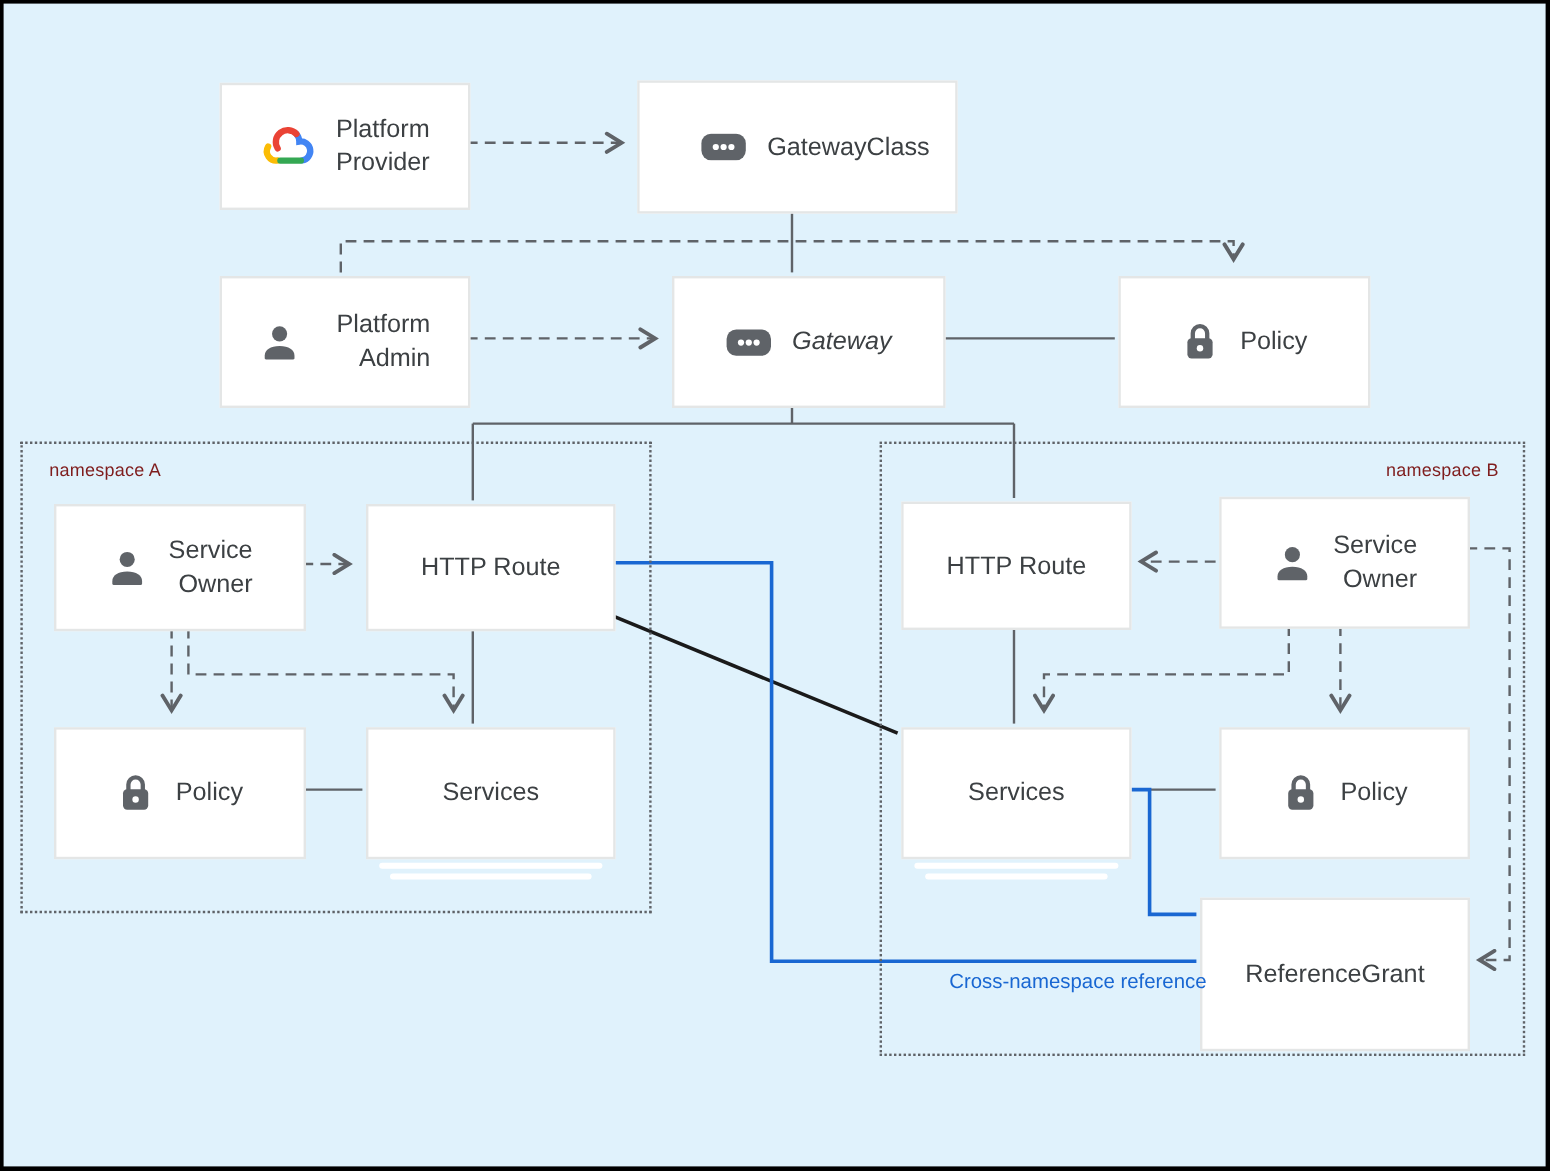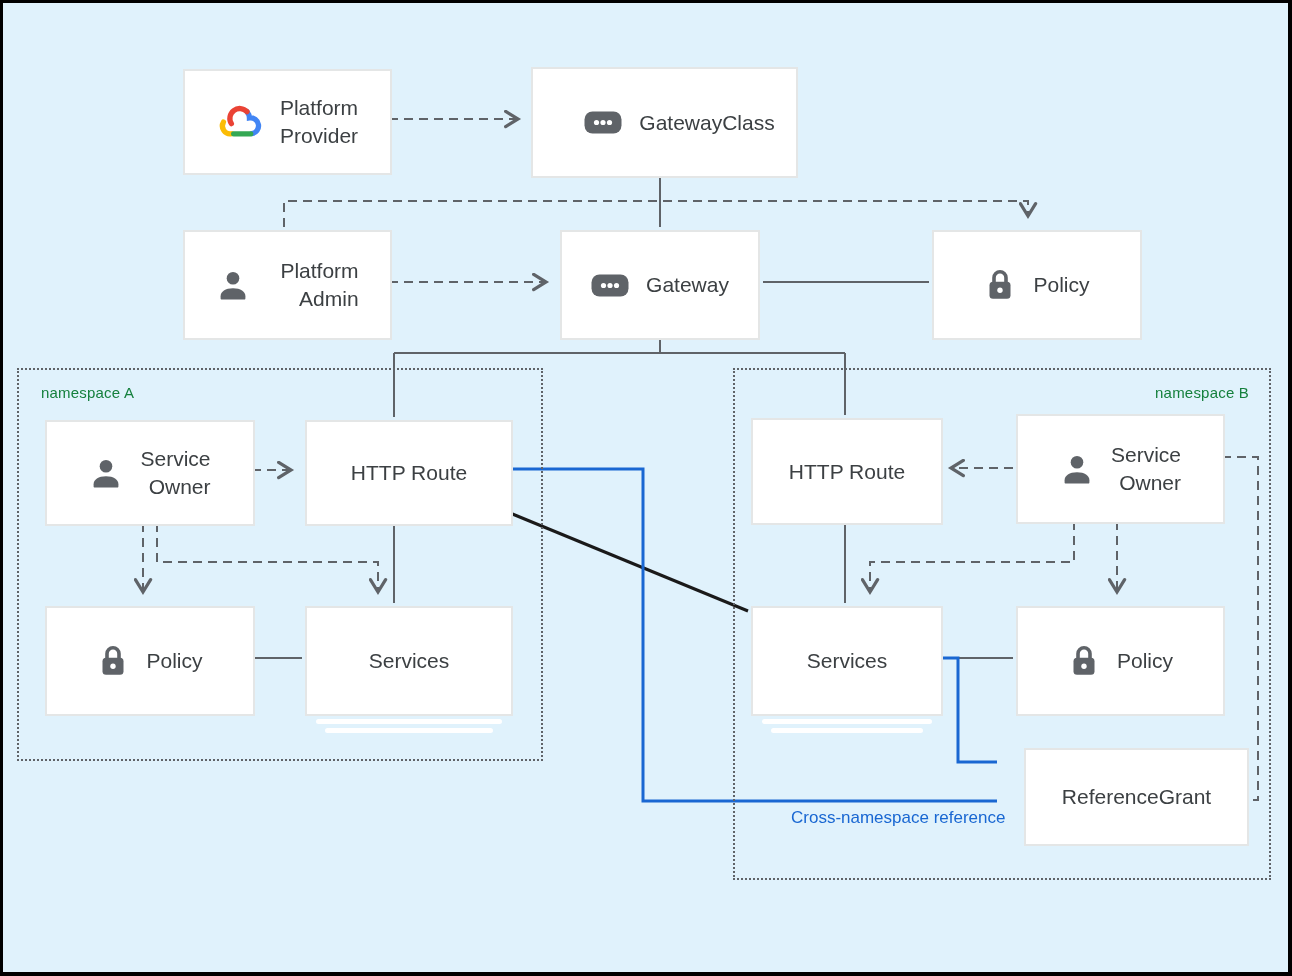--- a/index.html
+++ b/index.html
@@ -1,21 +1,21 @@
 <!DOCTYPE html>
 <html><head>
 <meta charset="utf-8">
 <style>
   html,body{margin:0;padding:0;background:#262626;}
   .frame{position:relative;width:1292px;height:976px;background:#000;overflow:hidden;
          font-family:"Liberation Sans","DejaVu Sans",sans-serif;}
   .canvas{position:absolute;left:3px;top:3px;width:1285px;height:969px;background:#e0f2fc;}
   svg.connectors{position:absolute;left:0;top:0;pointer-events:none;}
   .ns{position:absolute;border:2px dotted #5f6368;box-sizing:border-box;}
-  .ns-label{position:absolute;font-size:15px;color:#15803d;letter-spacing:.2px;}
+  .ns-label{position:absolute;font-size:15px;color:#7f1d1d;letter-spacing:.2px;}
   .ns-label.tl{left:22px;top:14px;}
   .ns-label.tr{right:20px;top:14px;margin-left:36px;}
   .node{position:absolute;background:#fff;border:2px solid #e4e6e6;box-sizing:border-box;
         display:flex;align-items:center;justify-content:center;gap:17px;}
   .node-label{font-size:21px;color:#3c4043;line-height:1.33;}
   .node-label.wrap{width:min-content;text-align:right;}
   .icon{display:flex;align-items:center;justify-content:center;flex:0 0 auto;}
   .stack-stripe{position:absolute;height:5px;background:#fff;border-radius:3px;}
   .stripe-1{left:9px;right:9px;bottom:-10px;}
   .stripe-2{left:18px;right:18px;bottom:-19px;}
@@ -103,21 +103,21 @@
   <div class="node" style="left:180px;top:227px;width:209px;height:110px;gap:30px;">
     <span class="icon">
       <svg width="34" height="34" viewBox="0 0 34 34">
         <circle cx="17" cy="10.2" r="6.3" fill="#5f6368"></circle>
         <path d="M17,20.3c-7.6,0-12.4,3.3-12.4,8v2.2c0,0.6,0.5,1,1,1h22.8c0.6,0,1-0.5,1-1v-2.2C29.4,23.6,24.6,20.3,17,20.3z" fill="#5f6368"></path>
       </svg>
     </span>
     <span class="node-label wrap">Platform Admin</span>
   </div>
 
-  <div class="node" style="left:557px;top:227px;width:200px;height:110px;">
+  <div class="node" style="left:557px;top:227px;width:228px;height:110px;font-style:italic;">
     <span class="icon">
       <svg width="38" height="23" viewBox="0 0 38 23">
         <rect x="0.5" y="0.5" width="37" height="22" rx="8" fill="#5f6368"></rect>
         <circle cx="12.5" cy="11.5" r="2.6" fill="#fff"></circle>
             <circle cx="19" cy="11.5" r="2.6" fill="#fff"></circle>
             <circle cx="25.5" cy="11.5" r="2.6" fill="#fff"></circle>
       </svg>
     </span>
     <span class="node-label">Gateway</span>
   </div>
@@ -188,20 +188,20 @@
     <span class="icon">
       <svg width="32" height="36" viewBox="0 0 32 36">
         <path d="M10,17 V10.8 a6,6 0 0 1 12,0 V17" fill="none" stroke="#5f6368" stroke-width="3.6"></path>
         <rect x="5.5" y="14.8" width="21" height="17" rx="3.5" fill="#5f6368"></rect>
         <circle cx="16" cy="23.3" r="2.7" fill="#fff"></circle>
       </svg>
     </span>
     <span class="node-label">Policy</span>
   </div>
 
-  <div class="node" style="left:997px;top:745px;width:225px;height:98px;margin-left:24px;">
+  <div class="node" style="left:997px;top:745px;width:225px;height:128px;">
     <span class="node-label">ReferenceGrant</span>
   </div>
 
   <div class="annotation-blue" style="left:788px;top:805px;">Cross-namespace reference</div>
 
 </div>
 </div>
 
 </body></html>

